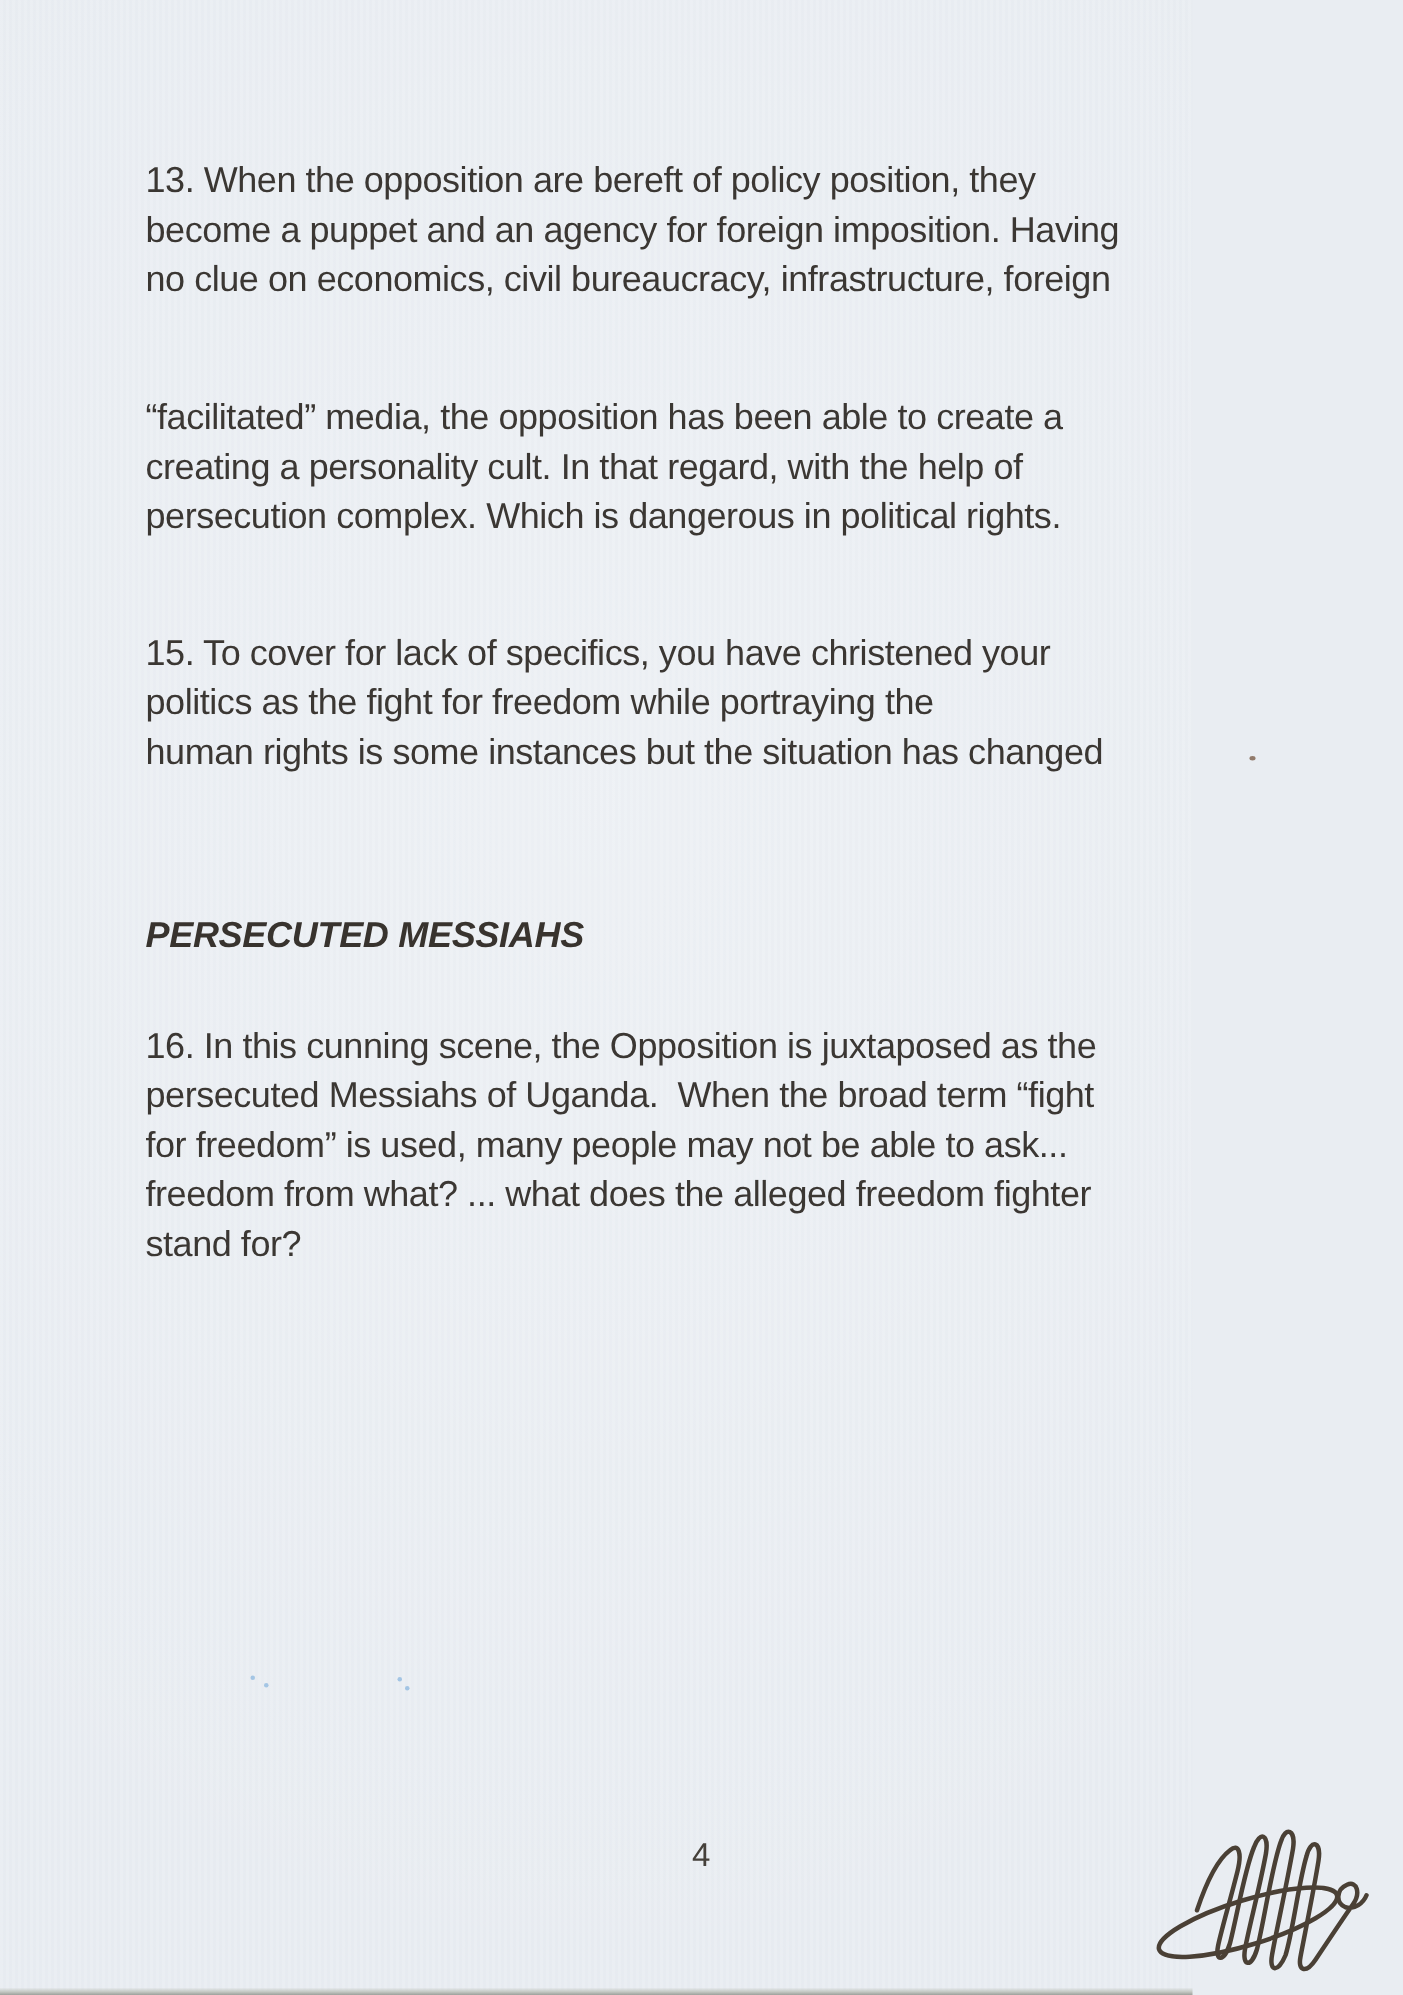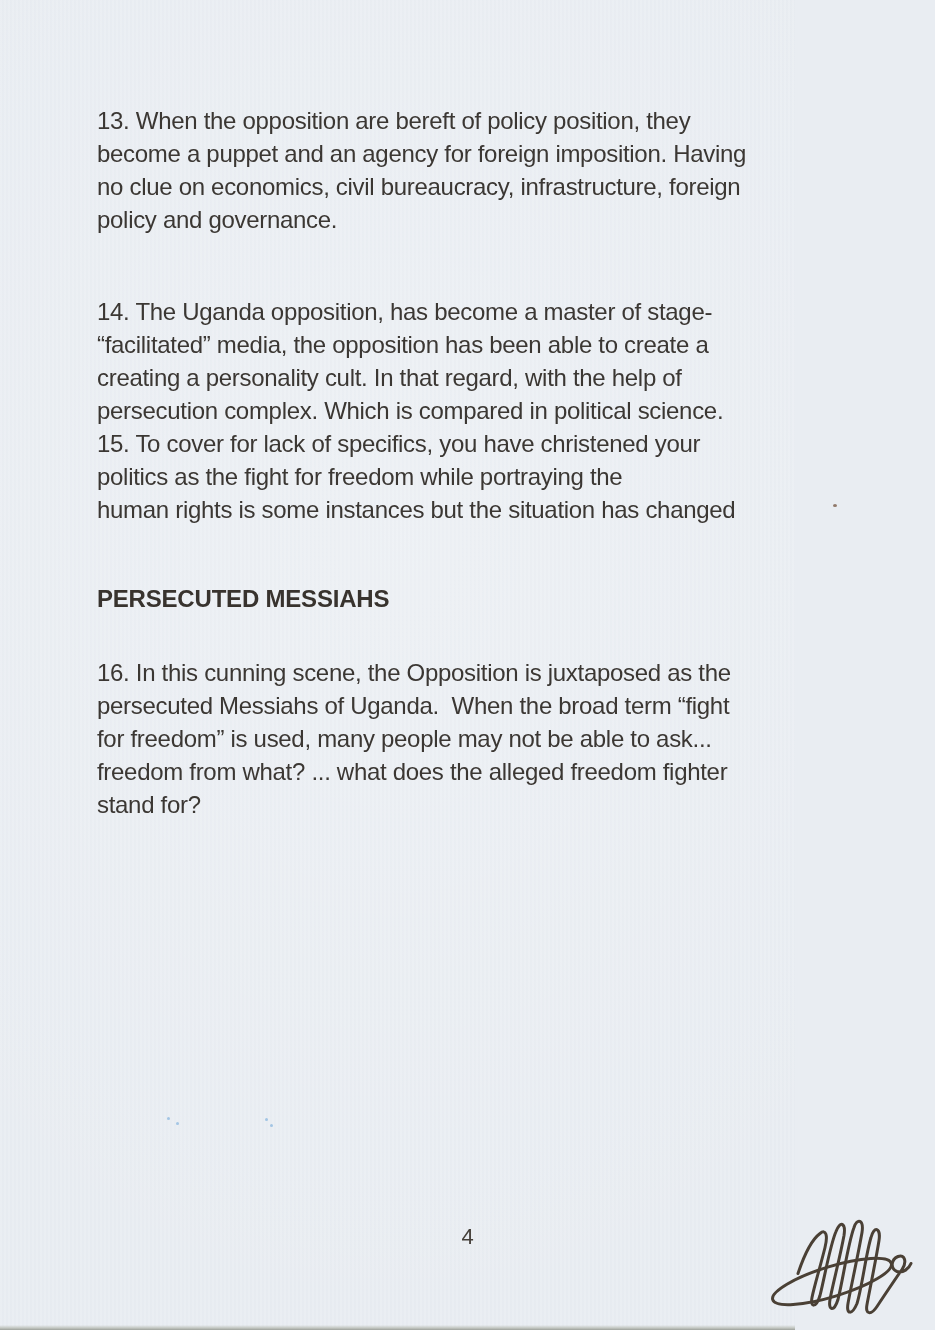--- a/index.html
+++ b/index.html
@@ -48,22 +48,22 @@
   .para .line { white-space: pre; }
 
   .heading {
     font-weight: bold;
     color: #38332e;
     letter-spacing: -0.2px;
   }
 
   .gap-a { margin-top: 60px; }  
   .gap-b { margin-top: 59px; }  
-  .gap-c { }  
-  .gap-d { margin-top: 56px; }
+  .gap-c { margin-top: 58px; }  
+  .gap-d { margin-top: 89px; font-style: italic; }
   .gap-e { margin-top: 41px; }
 
   .page-number {
     position: absolute;
     top: 1224px;
     left: 0;
     width: 935px;
     text-align: center;
     font-size: 22px;
     line-height: 26px;
@@ -92,29 +92,27 @@
 <body>
 
 <div class="scan-page">
 
   <div class="content">
 
     <div class="para">
       <div class="line">13. When the opposition are bereft of policy position, they</div>
       <div class="line">become a puppet and an agency for foreign imposition. Having</div>
       <div class="line">no clue on economics, civil bureaucracy, infrastructure, foreign</div>
-      <div class="line">policy and governance.</div>
     </div>
 
 
     <div class="para gap-b">
-      <div class="line">14. The Uganda opposition, has become a master of stage-</div>
       <div class="line">“facilitated” media, the opposition has been able to create a</div>
       <div class="line">creating a personality cult. In that regard, with the help of</div>
-      <div class="line">persecution complex. Which is compared in political science.</div>
+      <div class="line">persecution complex. Which is dangerous in political rights.</div>
     </div>
 
     <div class="para gap-c">
       <div class="line">15. To cover for lack of specifics, you have christened your</div>
       <div class="line">politics as the fight for freedom while portraying the</div>
       <div class="line">human rights is some instances but the situation has changed</div>
     </div>
 
     <div class="heading gap-d">PERSECUTED MESSIAHS</div>
 

